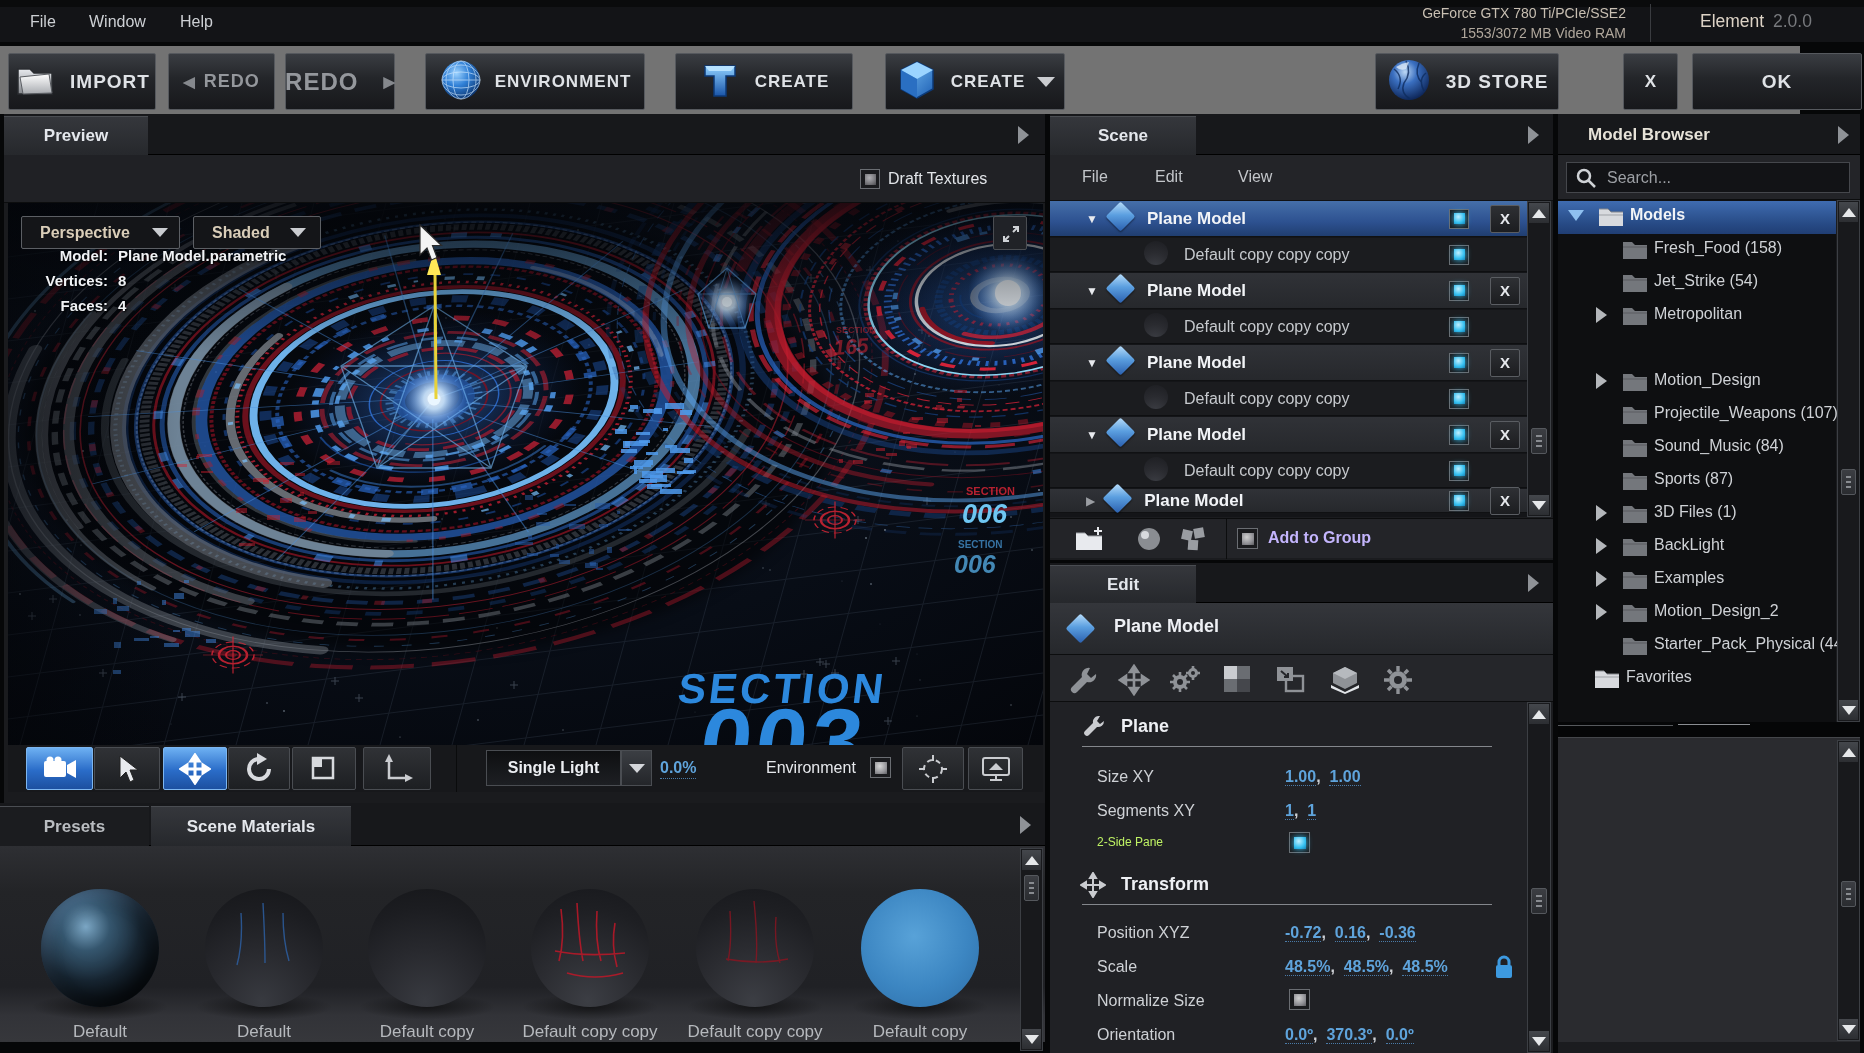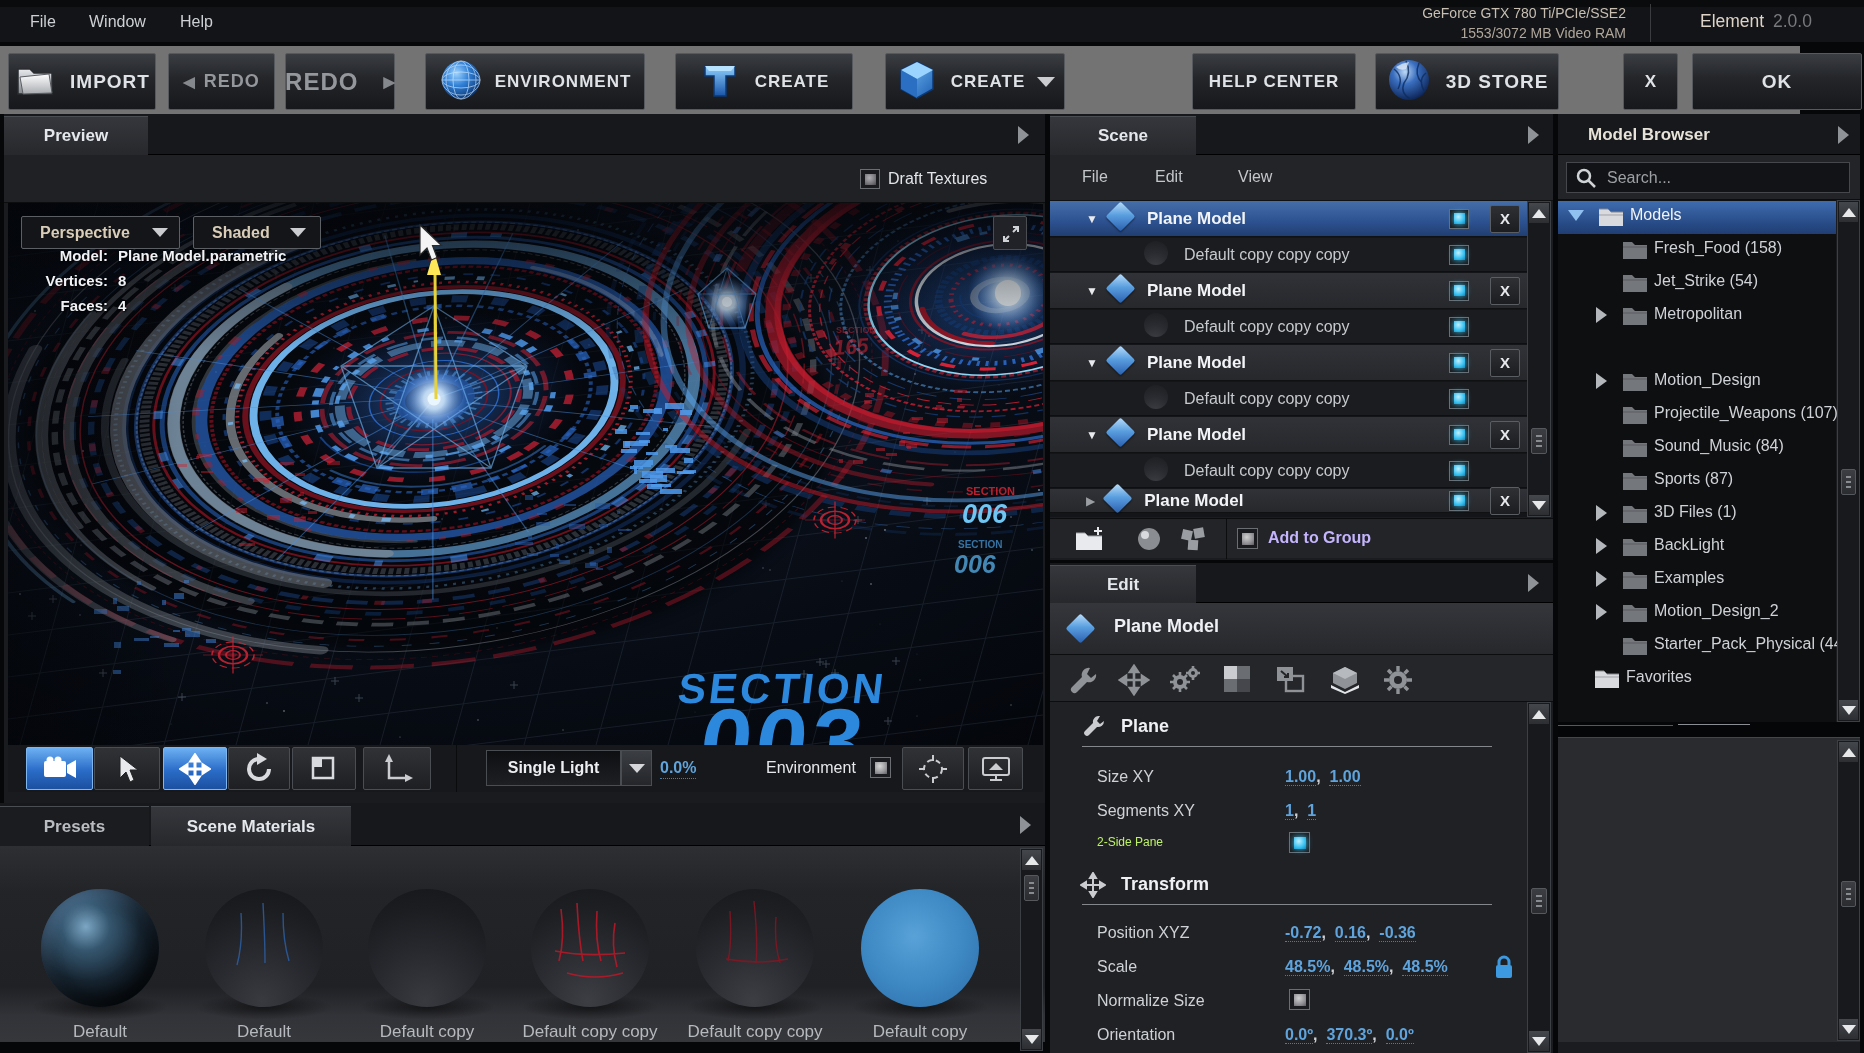--- a/index.html
+++ b/index.html
@@ -101,23 +101,20 @@
                 <stop offset="0" stop-color="#7cc4f8"></stop>
                 <stop offset="100%" stop-color="#1d5fb4"></stop>
               </linearGradient>
             </defs>
 <path d="M22 4 L38 12 L38 31 L22 40 L6 31 L6 12 Z" fill="url(#cb)" stroke="#0c3a78" stroke-width="1.5"></path>
 <path d="M22 4 L38 12 L22 21 L6 12 Z" fill="#9bd4ff"></path>
 <path d="M22 21 L22 40 L6 31 L6 12 Z" fill="#2a6fc2"></path>
           </svg></span>
         <span style="font-size:17px;letter-spacing:1px">CREATE</span>
         <span style="margin-left:12px;width:0;height:0;border-left:9px solid transparent;border-right:9px solid transparent;border-top:10px solid #caccd0"></span>
-      </div>
-<div class="btn abs" style="left:1192px;top:7px;width:164px;height:57px;">
-        <span style="font-size:17px;letter-spacing:1px">HELP CENTER</span>
       </div>
 <div class="btn abs" style="left:1375px;top:7px;width:184px;height:57px;">
         <span style="margin-right:14px"><svg width="46" height="46" viewBox="0 0 46 46" style="">
 <defs>
               <radialGradient id="gl2" cx="40%" cy="30%" r="75%">
                 <stop offset="0" stop-color="#bcd8f5"></stop>
                 <stop offset="40%" stop-color="#3a6fc0"></stop>
                 <stop offset="100%" stop-color="#0a2050"></stop>
               </radialGradient>
             </defs>
@@ -1161,21 +1158,21 @@
         </div>
 </div>
 <div class="abs" style="left:0;top:86px;width:278px;height:522px;background:#0e0f11">
 <div class="abs" style="left:0;top:1px;width:278px;height:33px;background:linear-gradient(#3f6cb0,#274a85 70%,#203e74);">
           <span style="position:absolute;left:10px;top:9px;width:0;height:0;border-left:8px solid transparent;border-right:8px solid transparent;border-top:11px solid #8fc0f0"></span>
           <span style="position:absolute;left:40px;top:4px"><svg width="26" height="22" viewBox="0 0 26 22" style="">
               <path d="M1 4 L10 4 L13 7 L25 7 L25 21 L1 21 Z" fill="#d8dade"></path>
               <path d="M1 4 L10 4 L13 7 L25 7" stroke="#85888d" fill="none"></path>
               <path d="M1 10 L25 10" stroke="#9ea1a6"></path>
             </svg></span>
-          <span style="position:absolute;left:72px;top:5px;font-size:16px;font-weight:normal;color:#f2f4f7;white-space:nowrap">Models</span>
+          <span style="position:absolute;left:72px;top:5px;font-size:16px;font-weight:bold;color:#f2f4f7;white-space:nowrap">Models</span>
         </div>
 <div class="abs" style="left:0;top:34px;width:278px;height:33px;">
           <span style="position:absolute;left:64px;top:4px"><svg width="26" height="22" viewBox="0 0 26 22" style="">
               <path d="M1 4 L10 4 L13 7 L25 7 L25 21 L1 21 Z" fill="#74777c"></path>
               <path d="M1 9 L25 9" stroke="#5a5d61"></path>
             </svg></span>
           <span style="position:absolute;left:96px;top:5px;font-size:16px;font-weight:normal;color:#cfd2d6;white-space:nowrap">Fresh_Food (158)</span>
         </div>
 <div class="abs" style="left:0;top:67px;width:278px;height:33px;">
           <span style="position:absolute;left:64px;top:4px"><svg width="26" height="22" viewBox="0 0 26 22" style="">

